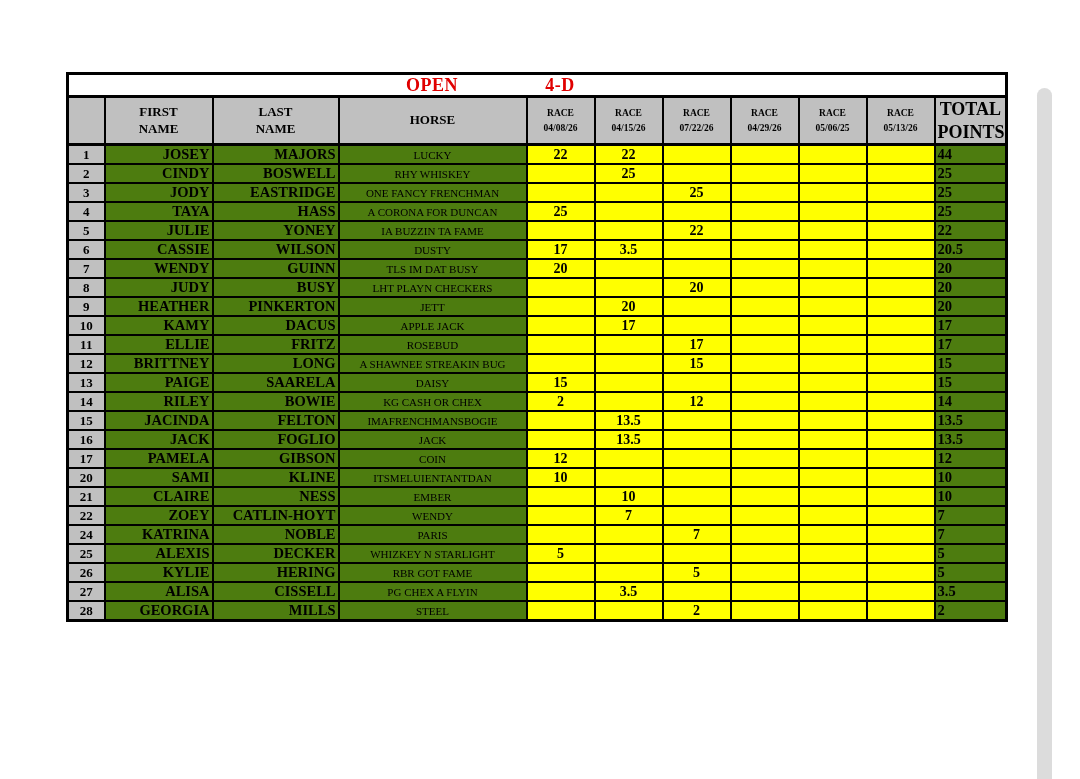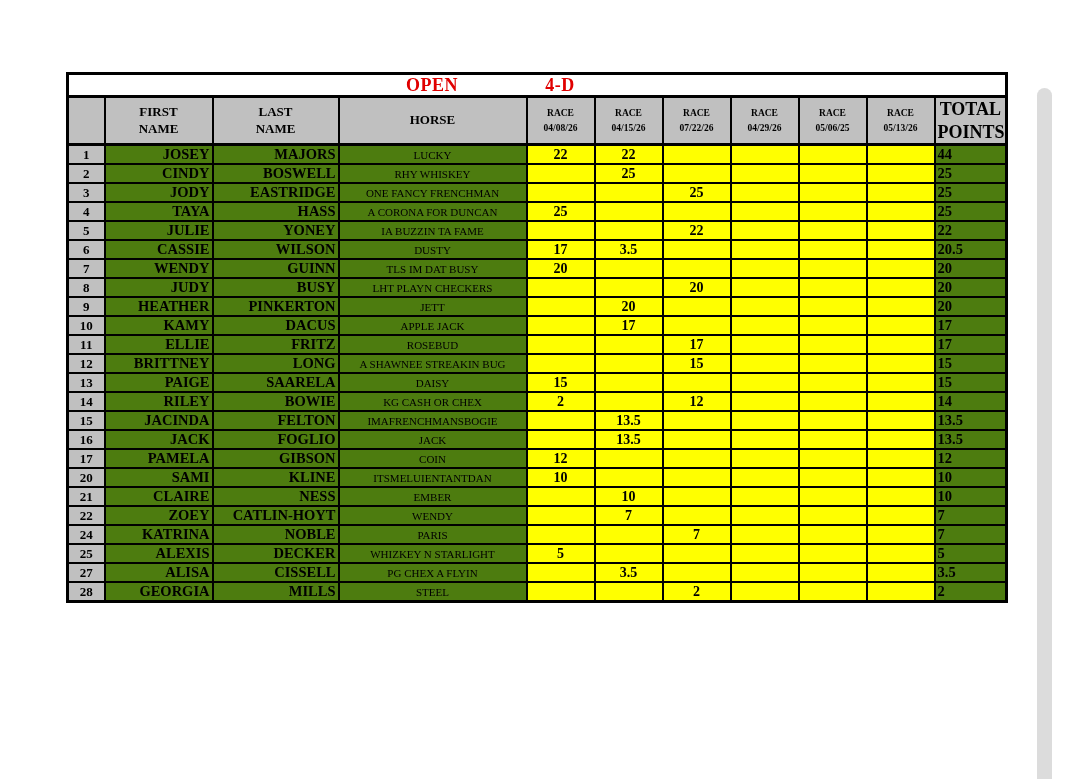--- a/index.html
+++ b/index.html
@@ -371,20 +371,33 @@
         <td class="c-horse">WHIZKEY N STARLIGHT</td>
         <td class="c-race">5</td>
         <td class="c-race"></td>
         <td class="c-race"></td>
         <td class="c-race"></td>
         <td class="c-race"></td>
         <td class="c-race"></td>
         <td class="c-total">5</td>
       </tr>
       <tr class="data-row">
+        <td class="c-num">26</td>
+        <td class="c-first">KYLIE</td>
+        <td class="c-last">HERING</td>
+        <td class="c-horse">RBR GOT FAME</td>
+        <td class="c-race"></td>
+        <td class="c-race"></td>
+        <td class="c-race">5</td>
+        <td class="c-race"></td>
+        <td class="c-race"></td>
+        <td class="c-race"></td>
+        <td class="c-total">5</td>
+      </tr>
+      <tr class="data-row">
         <td class="c-num">27</td>
         <td class="c-first">ALISA</td>
         <td class="c-last">CISSELL</td>
         <td class="c-horse">PG CHEX A FLYIN</td>
         <td class="c-race"></td>
         <td class="c-race">3.5</td>
         <td class="c-race"></td>
         <td class="c-race"></td>
         <td class="c-race"></td>
         <td class="c-race"></td>

